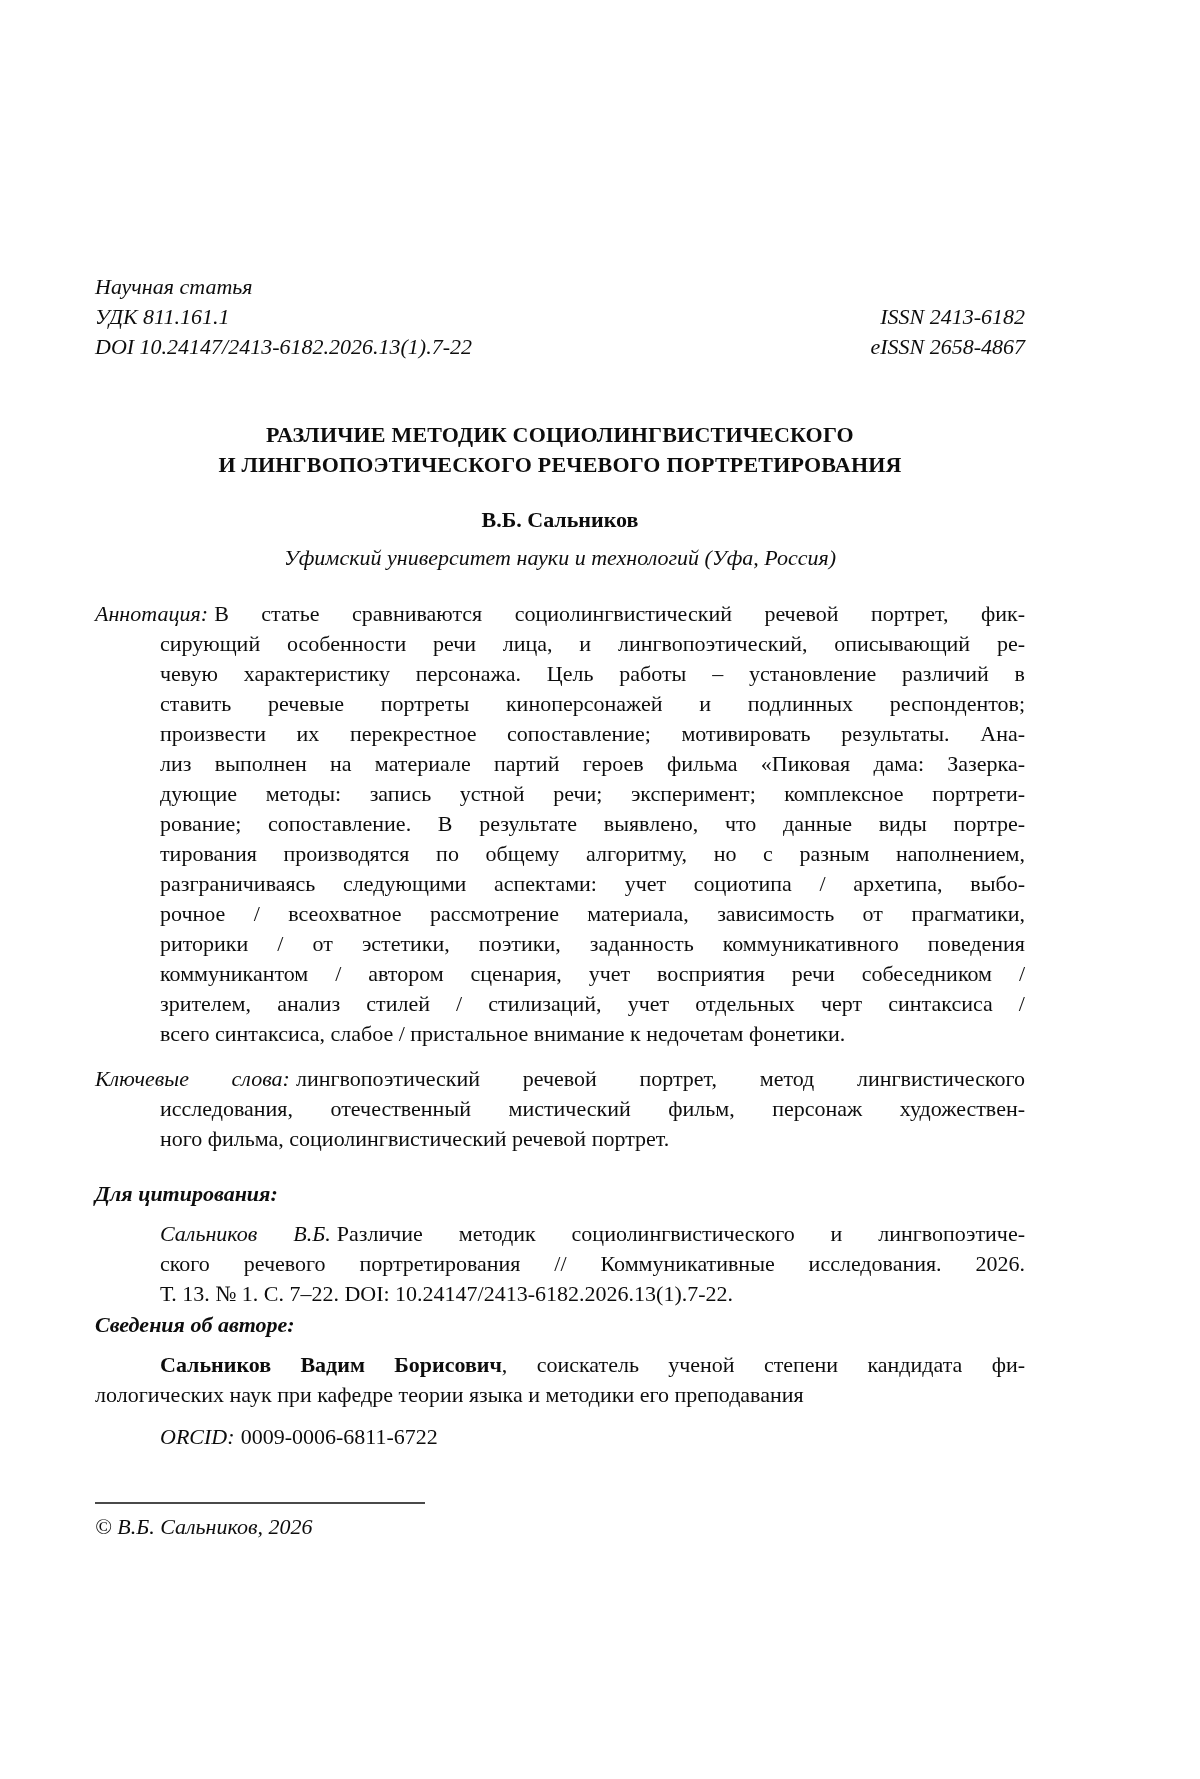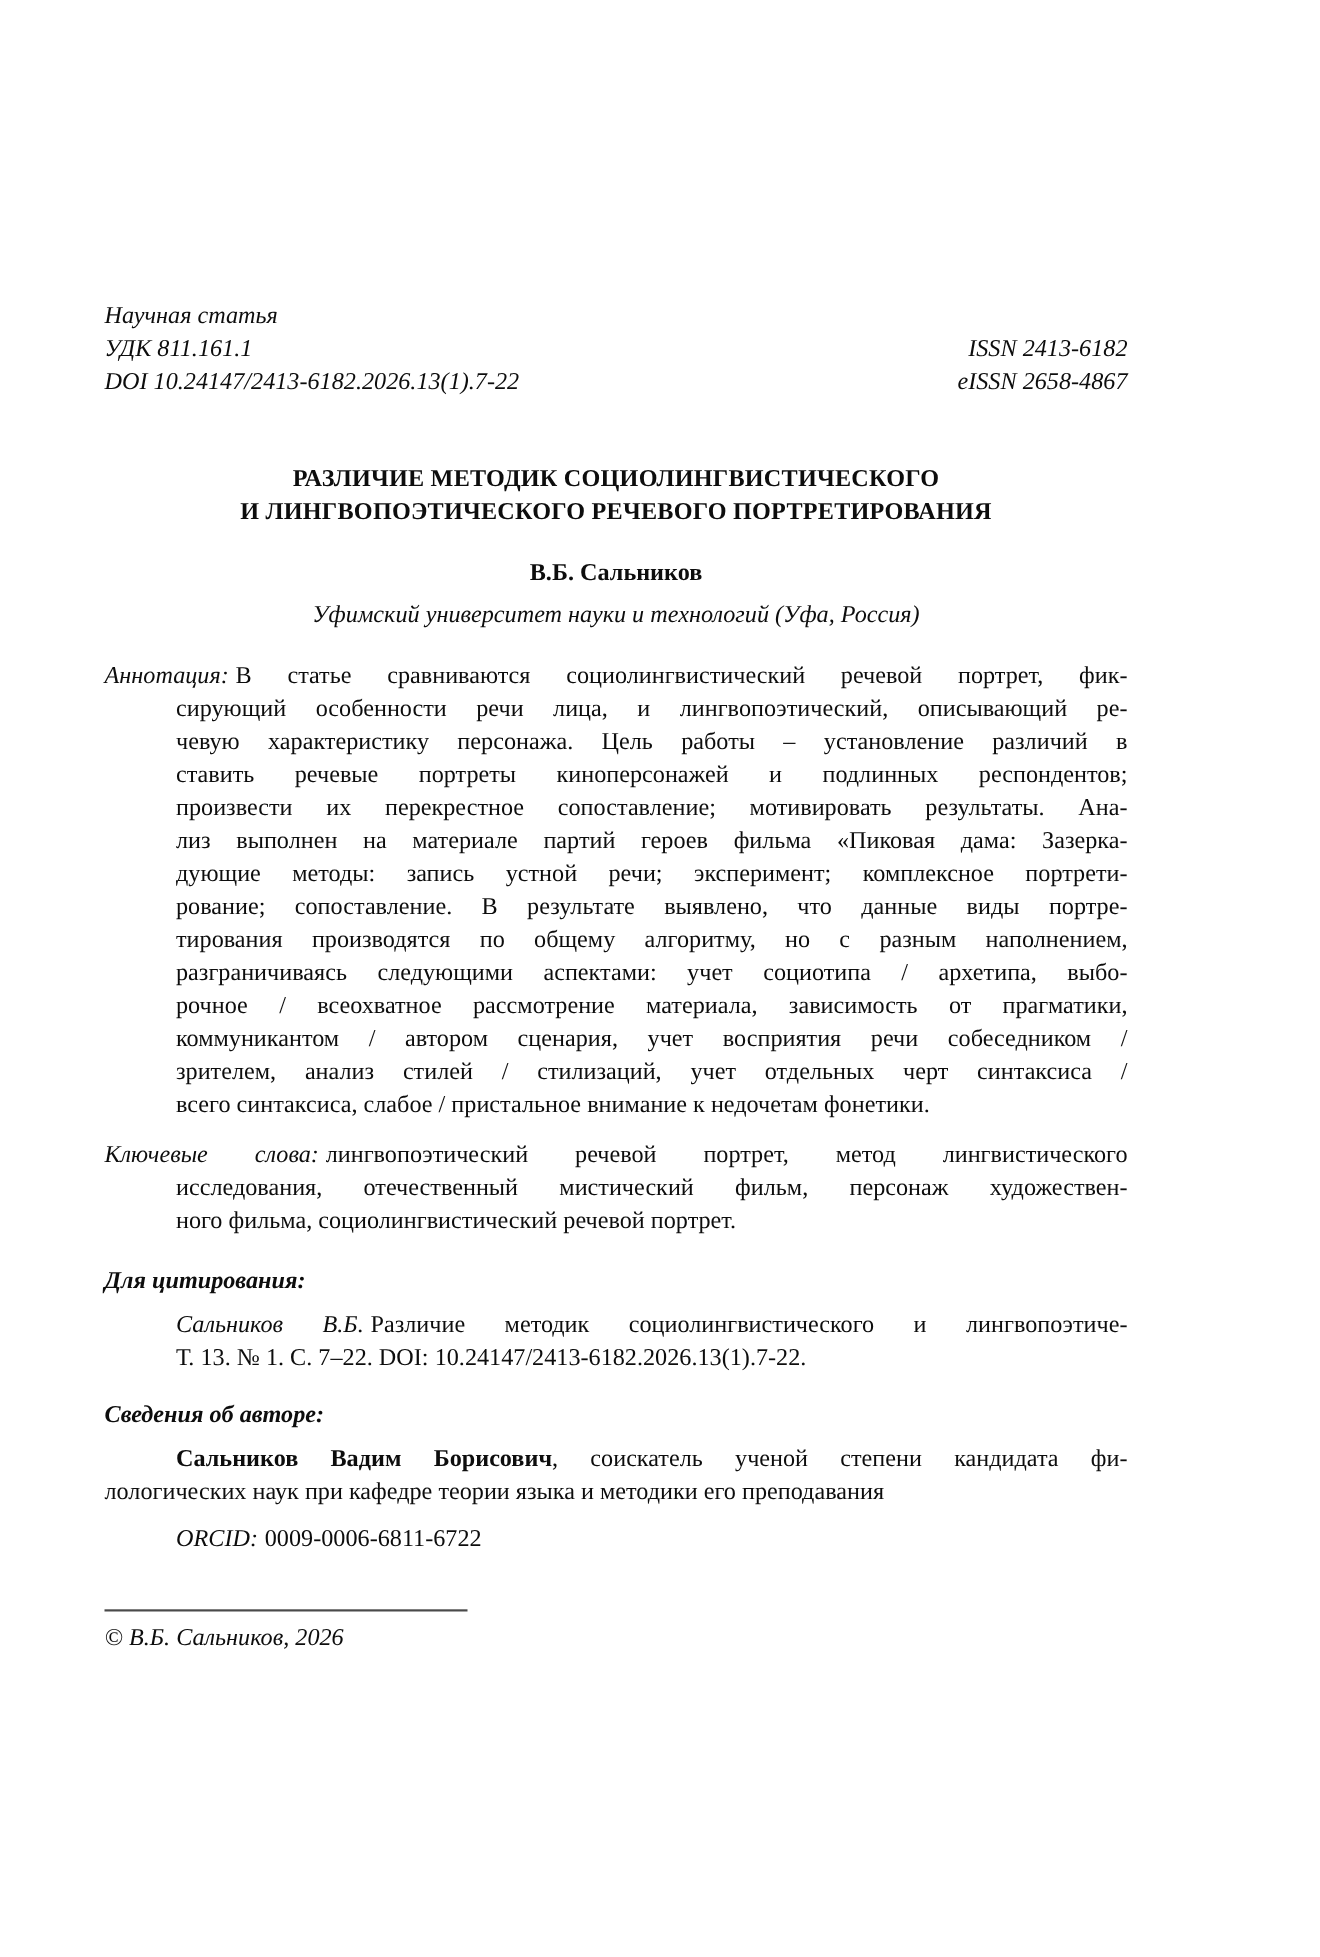--- a/index.html
+++ b/index.html
@@ -46,21 +46,21 @@
   .indent-first { text-indent: 65px; }  
 
   .bi { font-weight: normal; font-style: italic; }
   .it { font-style: italic; }
   .b  { font-weight: bold; }
   .sp { margin-right: 0.28em; }
 
   .abstract   { margin-top: 26px; }
   .keywords   { margin-top: 15px; }
   .heading    { margin-top: 25px; font-weight: bold; font-style: italic; }
-  .heading-2  { margin-top: 22px; }
+  .heading-2  { margin-top: 1px; }
   .cite-block { margin-top: 10px; }
   .about-para { margin-top: 10px; }
   .orcid      { margin-top: 12px; margin-left: 65px; }
 
   .footnote-rule {
     margin-top: 50px;
     width: 330px;
     height: 0;
     border-top: 2px solid #4a4a4a;
   }
@@ -102,20 +102,21 @@
           <div>сирующий особенности речи лица, и лингвопоэтический, описывающий ре-</div>
           <div>чевую характеристику персонажа. Цель работы – установление различий в</div>
           <div>ставить речевые портреты киноперсонажей и подлинных респондентов;</div>
           <div>произвести их перекрестное сопоставление; мотивировать результаты. Ана-</div>
           <div>лиз выполнен на материале партий героев фильма «Пиковая дама: Зазерка-</div>
           <div>дующие методы: запись устной речи; эксперимент; комплексное портрети-</div>
           <div>рование; сопоставление. В результате выявлено, что данные виды портре-</div>
           <div>тирования производятся по общему алгоритму, но с разным наполнением,</div>
           <div>разграничиваясь следующими аспектами: учет социотипа / архетипа, выбо-</div>
           <div>рочное / всеохватное рассмотрение материала, зависимость от прагматики,</div>
+          <div>риторики / от эстетики, поэтики, заданность коммуникативного поведения</div>
           <div>коммуникантом / автором сценария, учет восприятия речи собеседником /</div>
           <div>зрителем, анализ стилей / стилизаций, учет отдельных черт синтаксиса /</div>
           <div>всего синтаксиса, слабое / пристальное внимание к недочетам фонетики.</div>
         </div>
     </div>
 
     <div class="keywords">
       <div class="jl">
         <span class="bi sp">Ключевые слова:</span><span>лингвопоэтический речевой портрет, метод лингвистического</span>
       </div>
@@ -125,20 +126,21 @@
         </div>
     </div>
 
     <div class="heading">Для цитирования:</div>
 
     <div class="block-ind cite-block">
       <div class="jl">
         <span class="it sp">Сальников В.Б.</span><span>Различие методик социолингвистического и лингвопоэтиче-</span>
       </div>
       <div class="justify-block">
+          <div>ского речевого портретирования // Коммуникативные исследования. 2026.</div>
           <div>Т. 13. № 1. С. 7–22. DOI: 10.24147/2413-6182.2026.13(1).7-22.</div>
         </div>
     </div>
 
     <div class="heading heading-2">Сведения об авторе:</div>
 
     <div class="about-para">
       <div class="jl indent-first">
         <span class="b">Сальников Вадим Борисович</span><span>, соискатель ученой степени кандидата фи-</span>
       </div>

